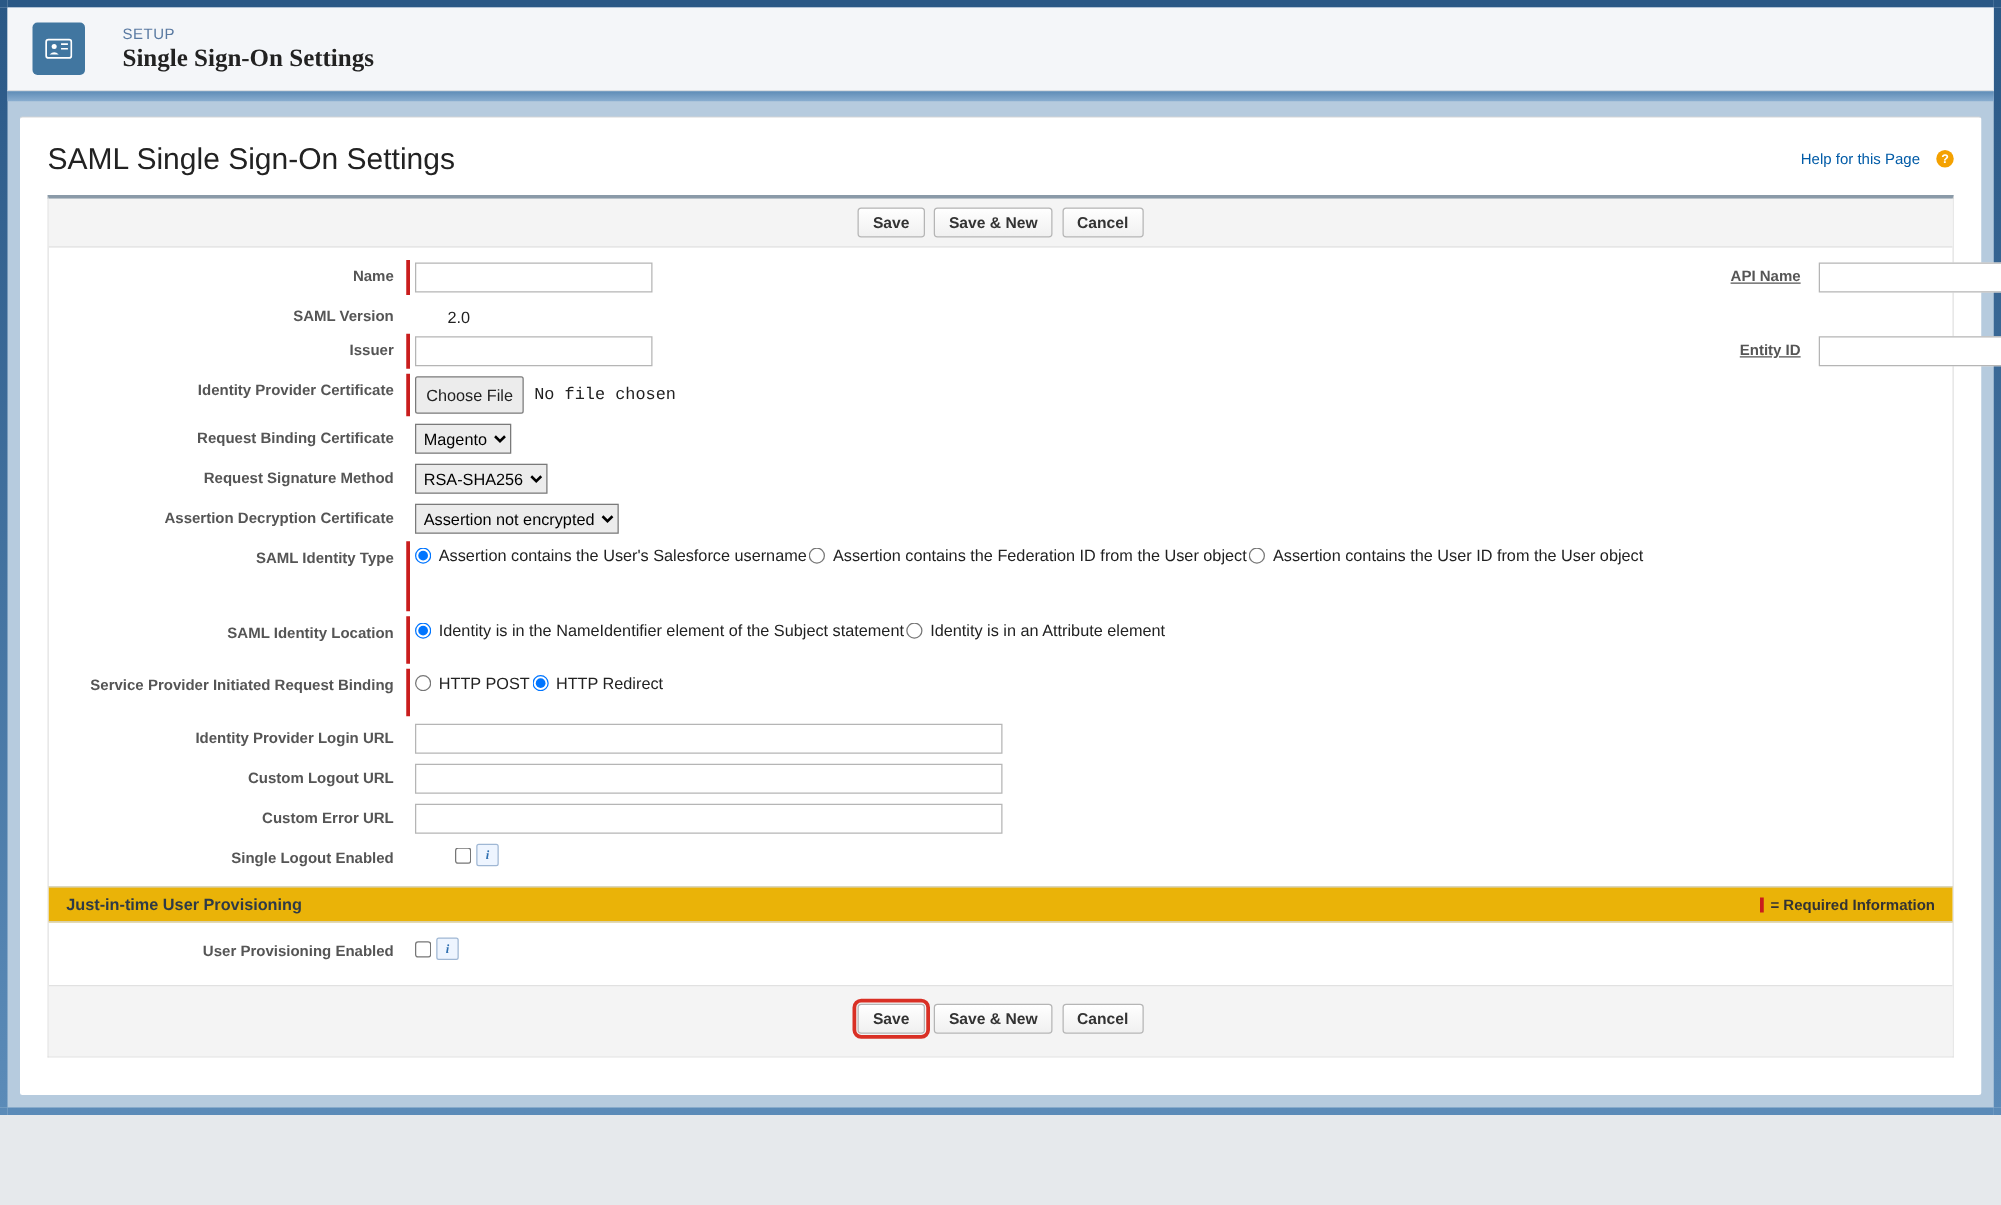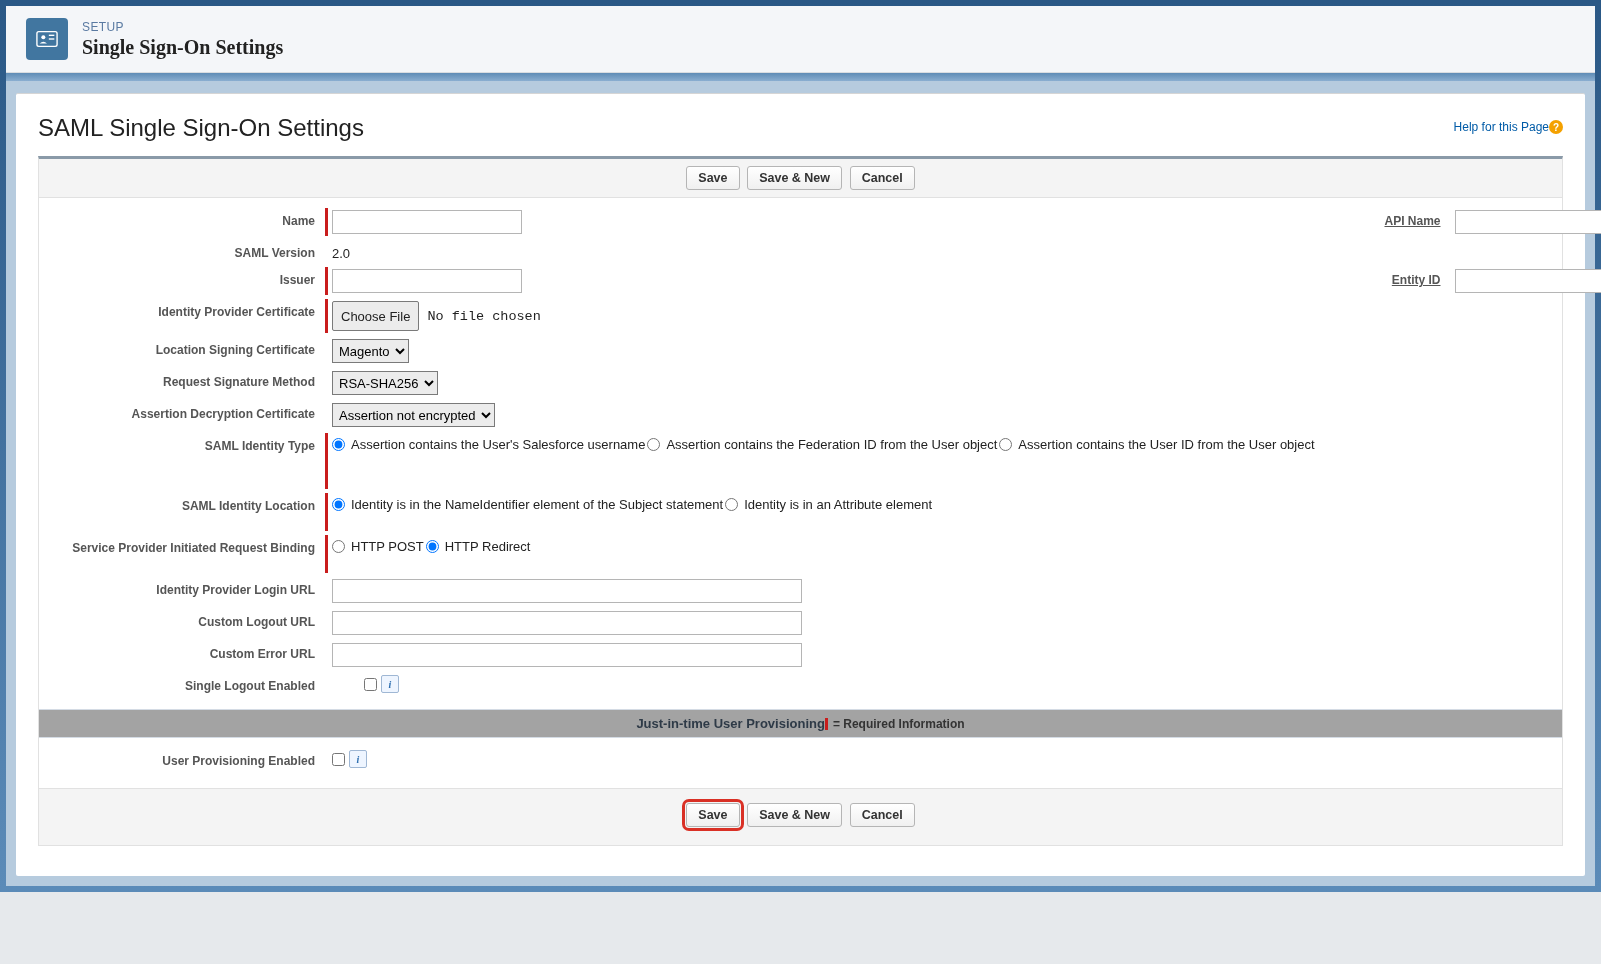--- a/index.html
+++ b/index.html
@@ -17,21 +17,21 @@
     box-sizing: border-box;
     background: #b6cbde;
     padding-bottom: 10px;
   }
   .page-header {
     background: #f4f6f9;
     border-bottom: 1px solid #d9dde1;
     padding: 12px 20px;
     display: flex;
     align-items: center;
-    gap: 14px;
+    gap: 30px;
   }
   .page-header .icon-box {
     width: 42px;
     height: 42px;
     background: #4176a0;
     border-radius: 4px;
     display: flex;
     align-items: center;
     justify-content: center;
   }
@@ -61,21 +61,21 @@
     font-size: 24px;
     font-weight: 400;
     margin: 2px 0 14px 0;
   }
   .help-link {
     float: right;
     font-size: 12px;
     color: #015ba7;
     display: flex;
     align-items: center;
-    gap: 0;
+    gap: 13px;
     margin-top: 8px;
     cursor: pointer;
   }
   .help-link .q-icon {
     width: 14px;
     height: 14px;
     background: #f4a100;
     border-radius: 50%;
     color: #fff;
     font-weight: bold;
@@ -178,21 +178,21 @@
     width: 180px;
   }
   .val input.wide { width: 460px; }
   .val select {
     border: 1px solid #7a7a7a;
     background: #ececec;
     height: 24px;
     font-size: 13px;
     padding: 2px 2px;
   }
-  .static-val { font-size: 13px; color: #222; padding-top: 4px; }
+  .static-val { font-size: 13px; color: #222; padding-top: 4px; margin-left: 26px; }
 
   .file-btn {
     border: 1px solid #7a7a7a;
     background: #ececec;
     height: 24px;
     font-size: 13px;
     padding: 2px 8px;
     display: inline-flex;
     align-items: center;
     border-radius: 2px;
@@ -226,26 +226,26 @@
     font-weight: bold;
     font-style: italic;
     display: inline-flex;
     align-items: center;
     justify-content: center;
     font-family: Georgia, serif;
     cursor: help;
   }
 
   .section-header {
-    background: #a3a3a3;
+    background: #eab308;
     border-top: 1px solid #d4dbe4;
     border-bottom: 1px solid #d4dbe4;
     padding: 6px 14px;
     display: flex;
-    justify-content: center;
+    justify-content: space-between;
     align-items: center;
     margin: 14px -16px 10px -16px;
   }
   .section-header .sect-title {
     font-size: 13px;
     font-weight: 700;
     color: #2e3a47;
   }
   .section-header .req-legend {
     font-size: 12px;
@@ -358,21 +358,21 @@
             <div class="val">
               <span class="file-btn">Choose File</span>
               <span class="file-status">No file chosen</span>
             </div>
           </div>
           <div class="col-pair right"></div>
         </div>
 
         <div class="form-row">
           <div class="col-pair">
-            <div class="lbl">Location Signing Certificate</div>
+            <div class="lbl">Request Binding Certificate</div>
             <div class="req-spacer"></div>
             <div class="val">
               <select>
                 <option>Magento</option>
               </select>
             </div>
           </div>
           <div class="col-pair right"></div>
         </div>
 

